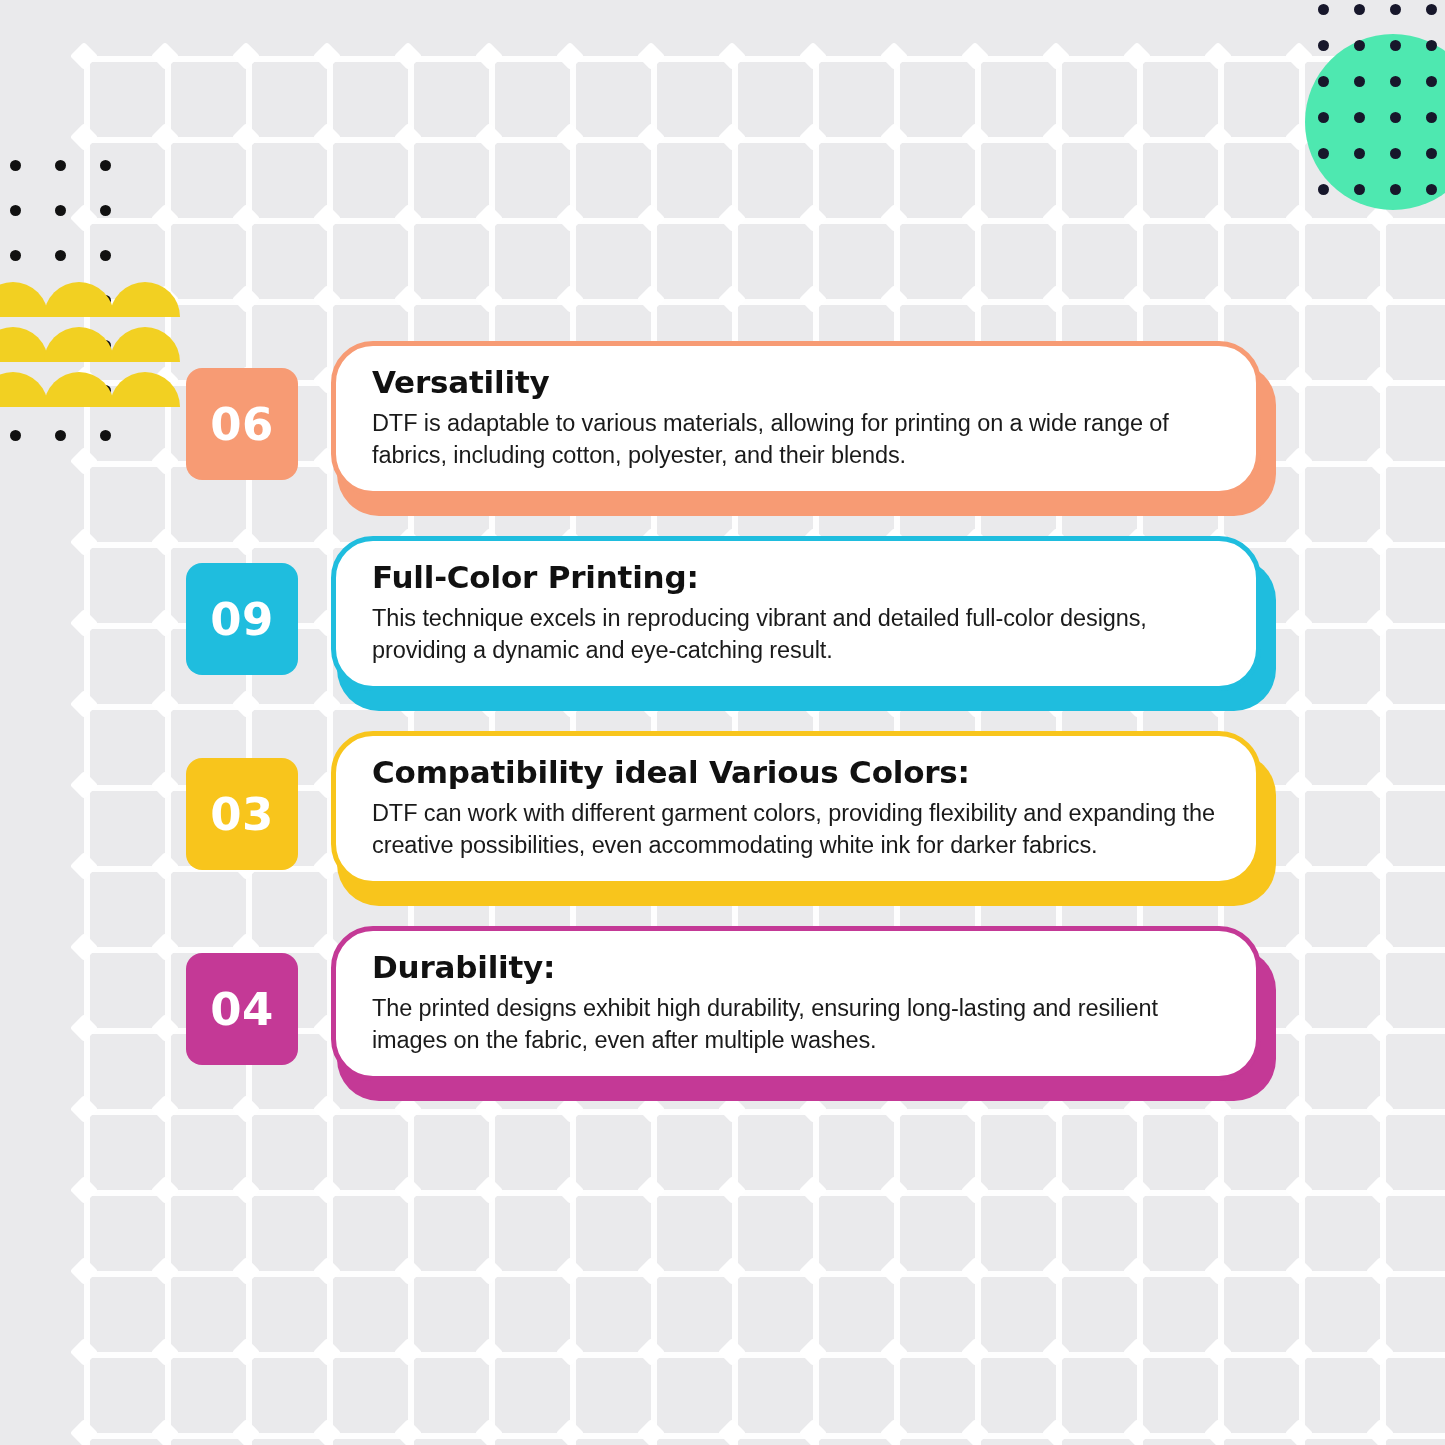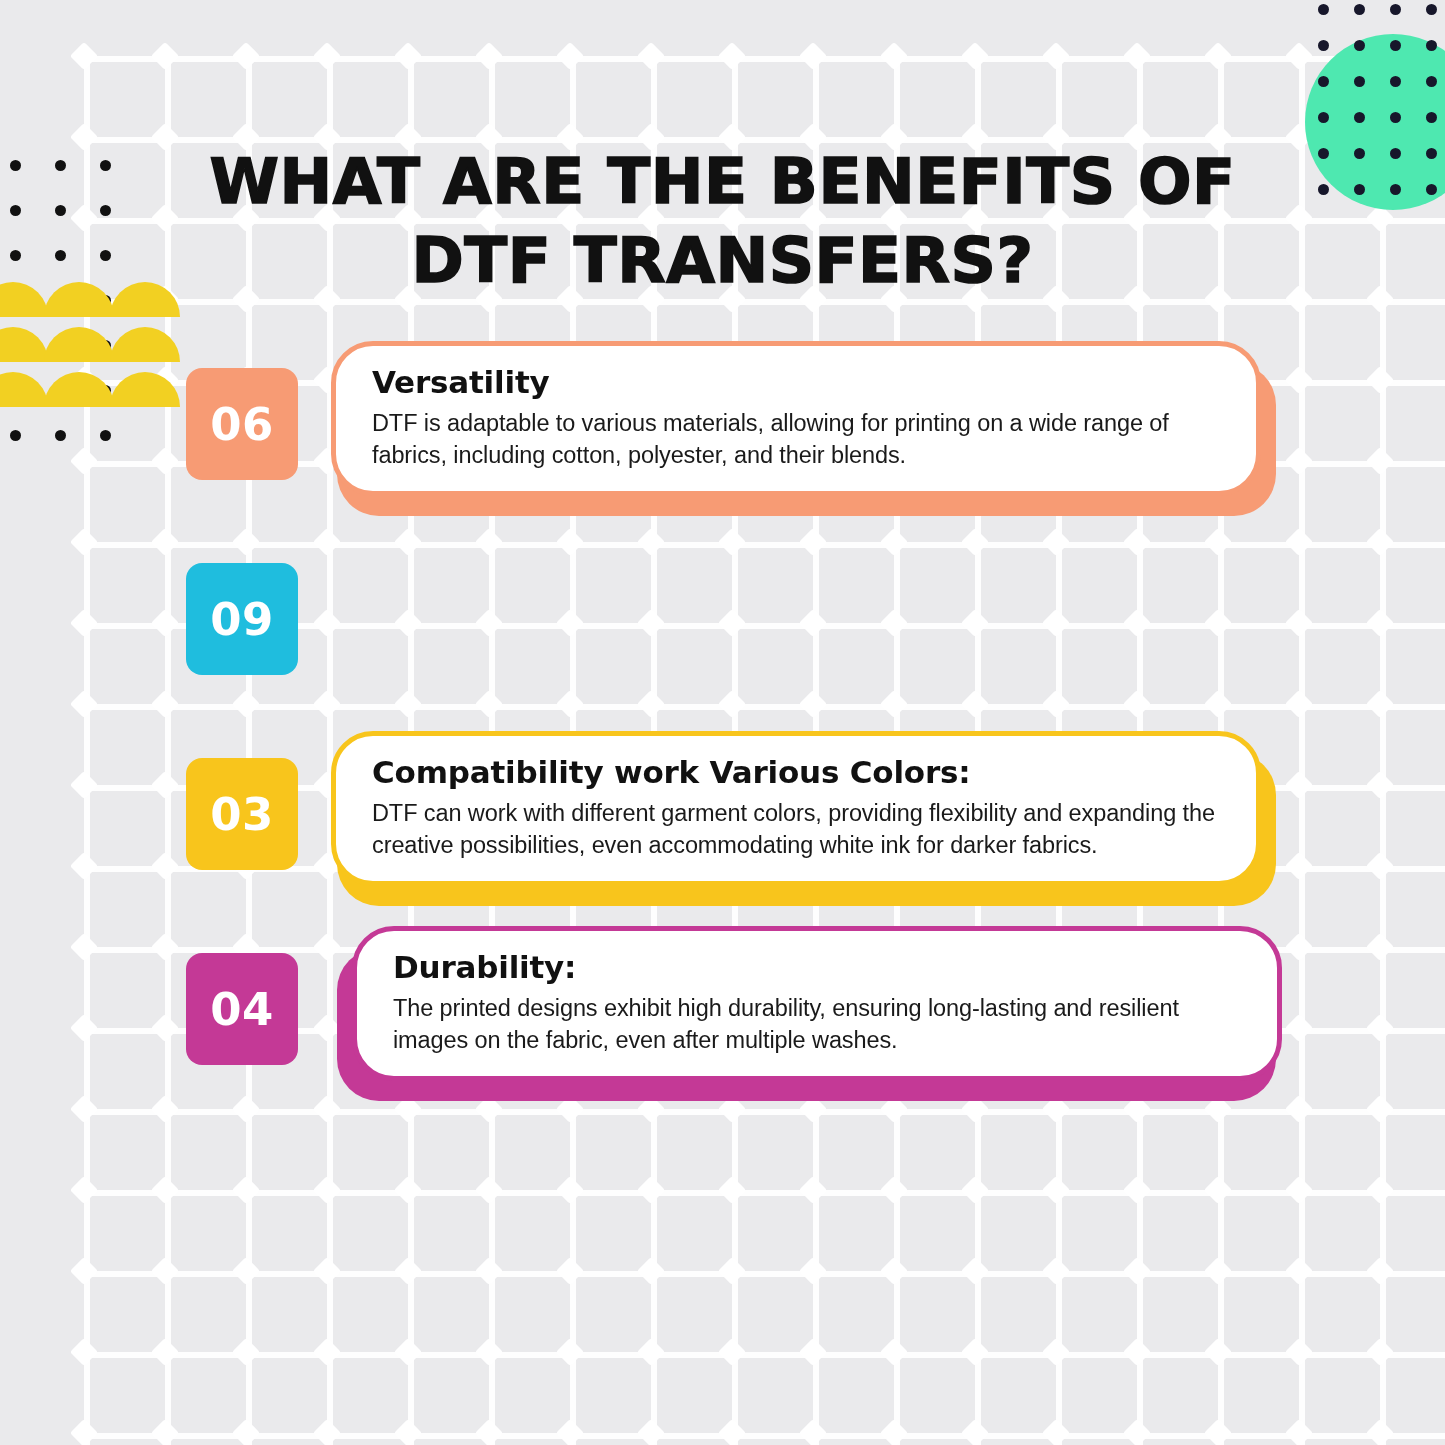--- a/index.html
+++ b/index.html
@@ -538,51 +538,57 @@
       <span style="left: 66px; top: 0px; background: rgb(242, 208, 34);"></span>
       <span style="left: 132px; top: 0px; background: rgb(242, 208, 34);"></span>
       <span style="left: 0px; top: 45px; background: rgb(242, 208, 34);"></span>
       <span style="left: 66px; top: 45px; background: rgb(242, 208, 34);"></span>
       <span style="left: 132px; top: 45px; background: rgb(242, 208, 34);"></span>
       <span style="left: 0px; top: 90px; background: rgb(242, 208, 34);"></span>
       <span style="left: 66px; top: 90px; background: rgb(242, 208, 34);"></span>
       <span style="left: 132px; top: 90px; background: rgb(242, 208, 34);"></span>
     </div>
 
-  <h1 class="title">WHAT ARE THE BENEFITS OF DTF TRANSFERS?</h1>
 
   <div class="cards" id="cards">
       <div class="row">
         <div class="badge" style="background: rgb(247, 155, 116);">06</div>
         <div class="card-wrap">
           <div class="card-shadow" style="background: rgb(247, 155, 116);"></div>
           <div class="card" style="border-color: rgb(247, 155, 116);">
             <div class="card-title">Versatility</div>
             <div class="card-body">DTF is adaptable to various materials, allowing for printing on a wide range of fabrics, including cotton, polyester, and their blends.</div>
           </div>
         </div>
       </div>
       <div class="row">
         <div class="badge" style="background: rgb(31, 189, 222);">09</div>
+        <div class="card-wrap">
+          <div class="card-shadow" style="background: rgb(31, 189, 222);"></div>
+          <div class="card" style="border-color: rgb(31, 189, 222);">
+            <div class="card-title">Full-Color Printing:</div>
+            <div class="card-body">This technique excels in reproducing vibrant and detailed full-color designs, providing a dynamic and eye-catching result.</div>
+          </div>
+        </div>
       </div>
       <div class="row">
         <div class="badge" style="background: rgb(248, 197, 28);">03</div>
         <div class="card-wrap">
           <div class="card-shadow" style="background: rgb(248, 197, 28);"></div>
           <div class="card" style="border-color: rgb(248, 197, 28);">
-            <div class="card-title">Compatibility work Various Colors:</div>
+            <div class="card-title">Compatibility ideal Various Colors:</div>
             <div class="card-body">DTF can work with different garment colors, providing flexibility and expanding the creative possibilities, even accommodating white ink for darker fabrics.</div>
           </div>
         </div>
       </div>
       <div class="row">
         <div class="badge" style="background: rgb(196, 57, 150);">04</div>
         <div class="card-wrap">
           <div class="card-shadow" style="background: rgb(196, 57, 150);"></div>
-          <div class="card" style="border-color: rgb(196, 57, 150); margin-left: 21px;">
+          <div class="card" style="border-color: rgb(196, 57, 150);">
             <div class="card-title">Durability:</div>
             <div class="card-body">The printed designs exhibit high durability, ensuring long-lasting and resilient images on the fabric, even after multiple washes.</div>
           </div>
         </div>
       </div>
     </div>
 
 </div>
 
 </body></html>

